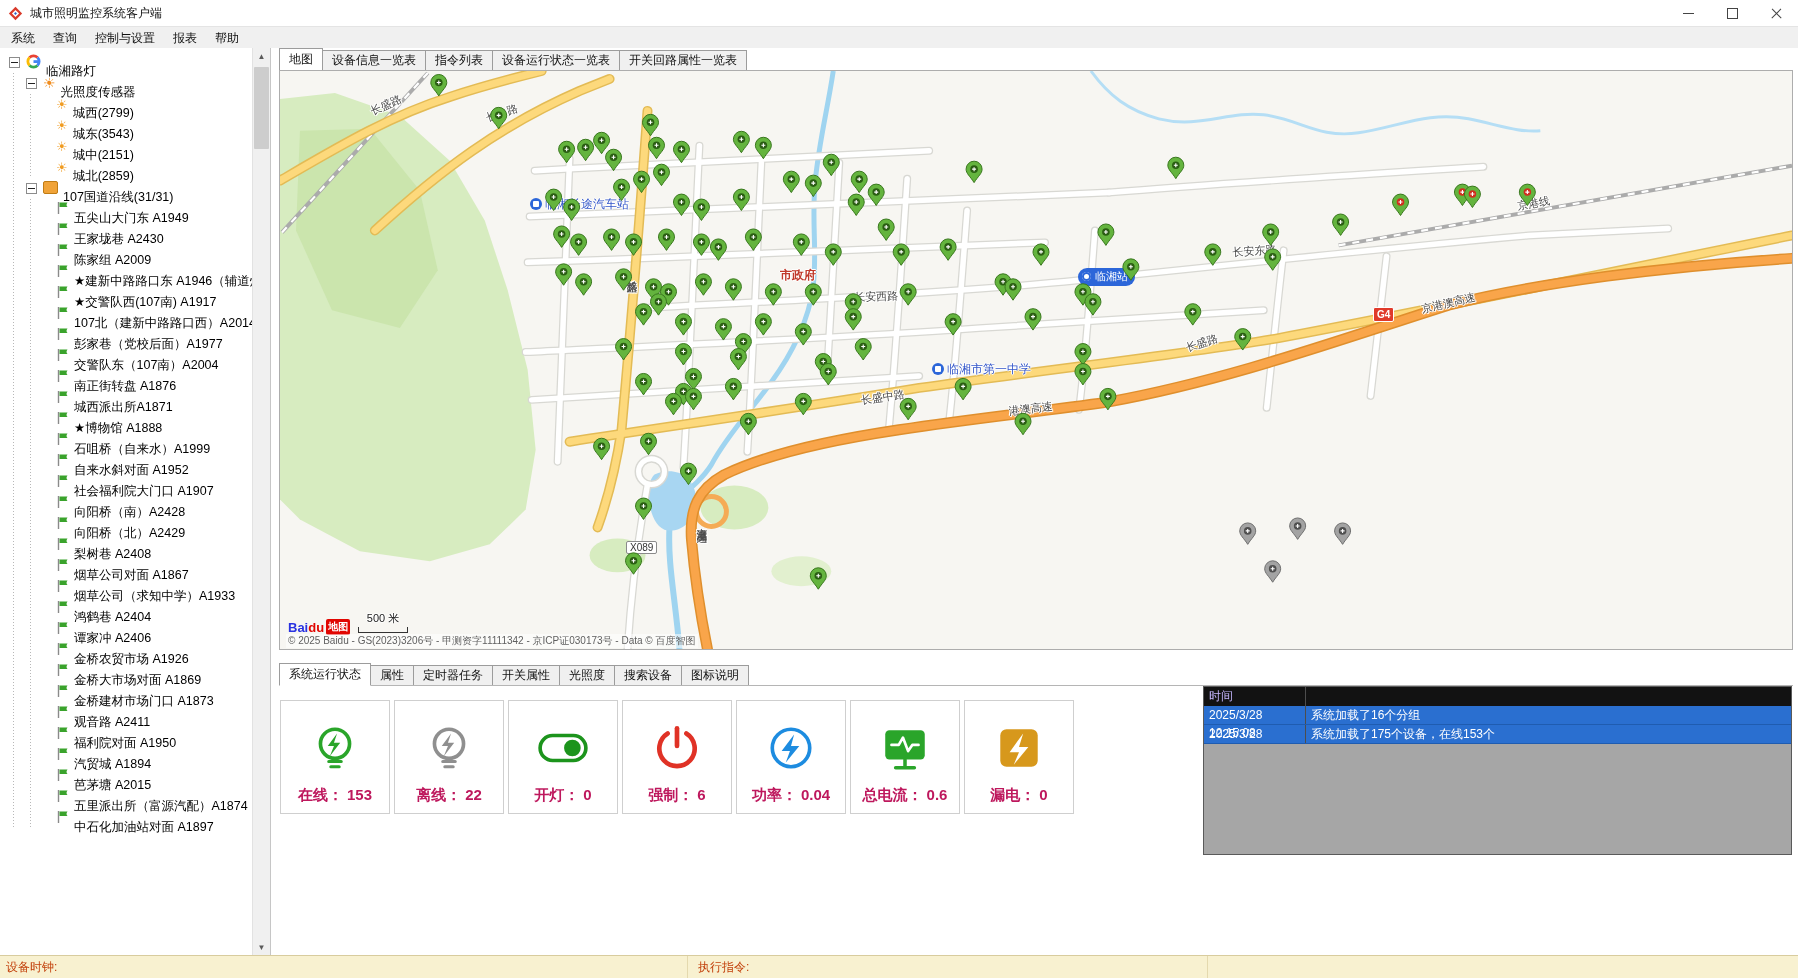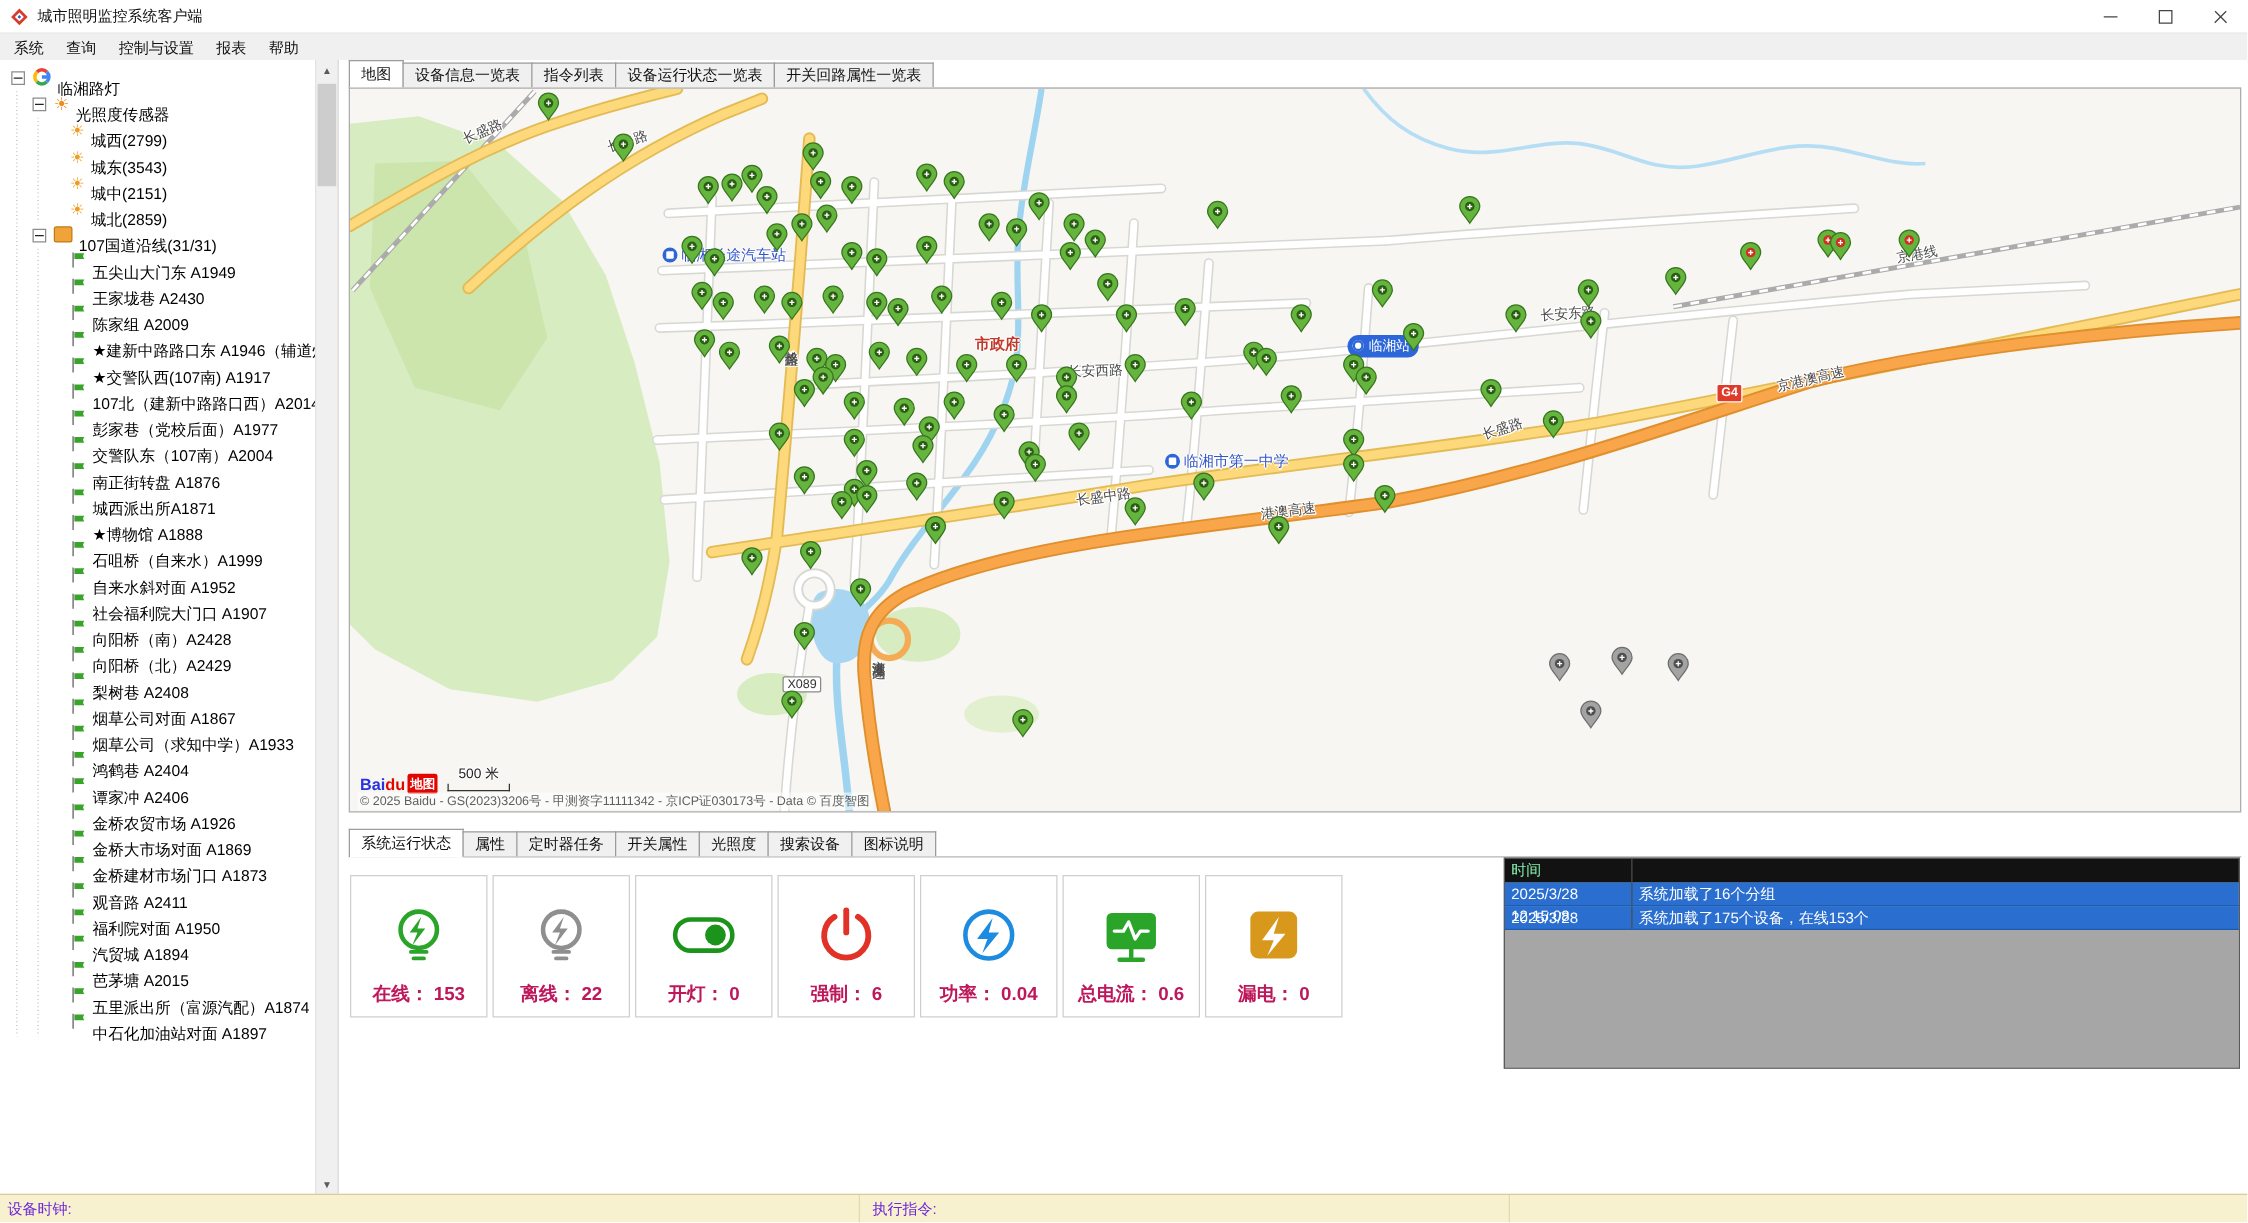--- a/index.html
+++ b/index.html
@@ -87,28 +87,28 @@
   
   .cards{position:absolute;left:9px;top:652px;display:flex;gap:4px;}
   .card{width:110px;height:114px;background:#fff;border:1px solid #cfcfcf;display:flex;flex-direction:column;align-items:center;justify-content:flex-end;padding-bottom:8px;box-sizing:border-box;}
   .card-icon{width:52px;height:52px;margin-bottom:12px;}
   .card-icon svg{width:52px;height:52px;}
   .card-label{font-size:15px;font-weight:bold;color:#be185d;white-space:nowrap;}
   .card-value{margin-left:4px;}
 
   
   .eventlog{position:absolute;left:932px;right:6px;top:638px;height:169px;border:1px solid #5a5a5a;display:flex;flex-direction:column;box-sizing:border-box;background:#a6a6a6;}
-  .log-header{display:flex;background:#121212;color:#86efac;height:19px;line-height:19px;font-size:12px;flex:none;}
+  .log-header{display:flex;background:#121212;color:#c4b5fd;height:19px;line-height:19px;font-size:12px;flex:none;}
   .log-col-time{width:102px;padding-left:5px;border-right:1px solid #4d4d4d;flex:none;box-sizing:border-box;}
   .log-col-event{flex:1;padding-left:5px;}
   .log-row{display:flex;background:#2a6fd0;color:#fff;height:18px;line-height:18px;font-size:12px;border-bottom:1px solid #1f5cb0;flex:none;}
   .log-empty{flex:1;background:#a6a6a6;}
 
   
-  .statusbar{position:absolute;left:0;right:0;bottom:0;height:22px;background:#f8f1d0;border-top:1px solid #d8cc9e;display:flex;align-items:center;font-size:12px;color:#6d28d9;}
+  .statusbar{position:absolute;left:0;right:0;bottom:0;height:22px;background:#f8f1d0;border-top:1px solid #d8cc9e;display:flex;align-items:center;font-size:12px;color:#c2410c;}
   .sb-sec{height:100%;display:flex;align-items:center;border-right:1px solid #e4d9ae;}
   .sb-sec1{width:688px;padding-left:6px;box-sizing:border-box;}
   .sb-sec2{width:520px;padding-left:10px;box-sizing:border-box;}
   .sb-rest{flex:1;}
 </style>
 </head>
 <body>
 
 <div class="window">
 

